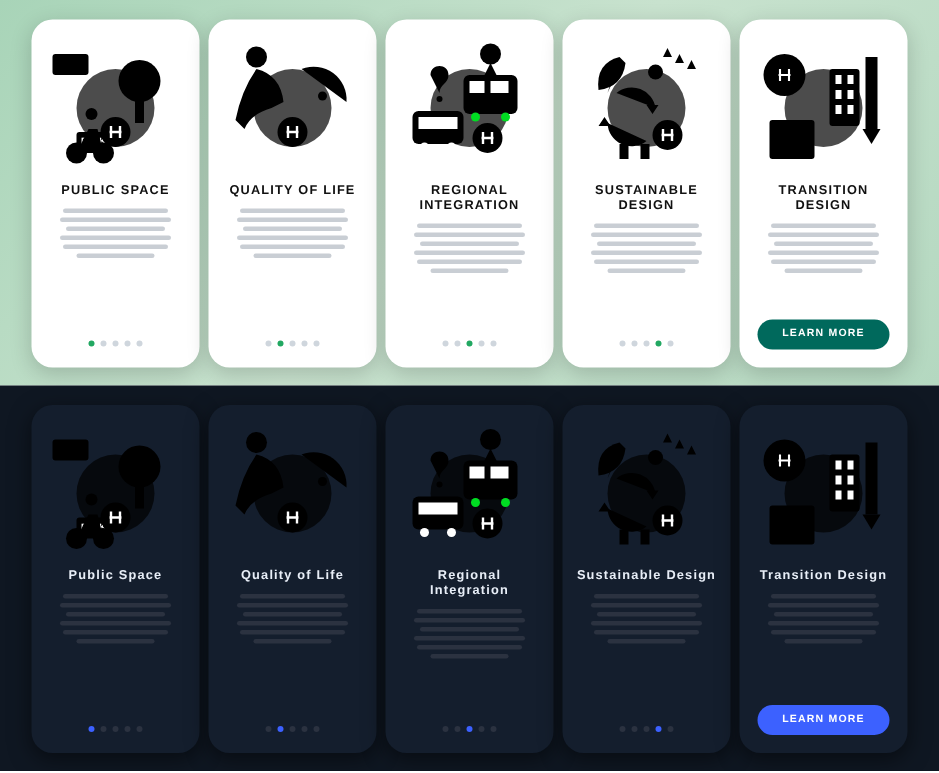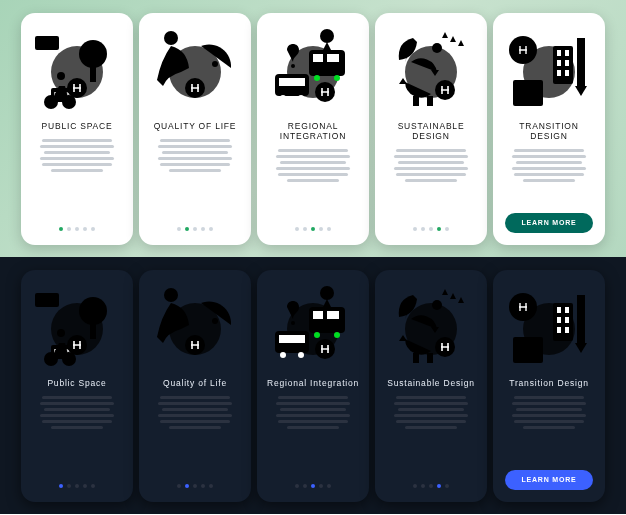--- a/index.html
+++ b/index.html
@@ -11,21 +11,21 @@
 .half.dark{top:257px;background:#0f1722}
 
 .row{position:absolute;inset:0;display:flex;justify-content:center;align-items:center;gap:6px}
 
 .card{width:112px;height:232px;border-radius:14px;background:#fff;display:flex;flex-direction:column;align-items:center;padding:12px 8px;box-shadow:0 4px 14px rgba(0,0,0,.18)}
 .dark .card{background:#141e2d;box-shadow:0 4px 14px rgba(0,0,0,.5)}
 
 .ill{flex:0 0 92px;width:96px;display:flex;align-items:center;justify-content:center}
 .ill svg{width:92px;height:86px}
 
-.title{font-size:8.5px;font-weight:400;letter-spacing:.8px;color:#111;text-align:center;margin-top:4px;line-height:1.2}
+.title{font-size:8.5px;font-weight:700;letter-spacing:.8px;color:#111;text-align:center;margin-top:4px;line-height:1.2}
 .dark .title{color:#e8eef7}
 
 .body{margin-top:8px;display:flex;flex-direction:column;align-items:center;gap:3px}
 .body .ln{display:block;height:3px;background:#c9ced4;border-radius:2px}
 .dark .body .ln{background:#2b3240}
 .ln.w70{width:70px}.ln.w66{width:66px}.ln.w74{width:74px}.ln.w52{width:52px}
 
 .pager{margin-top:auto;display:flex;gap:4px;align-items:center;padding-bottom:2px}
 .pager .d{width:4px;height:4px;border-radius:50%;background:#cfd6dd}
 .dark .pager .d{background:#2b3240}

